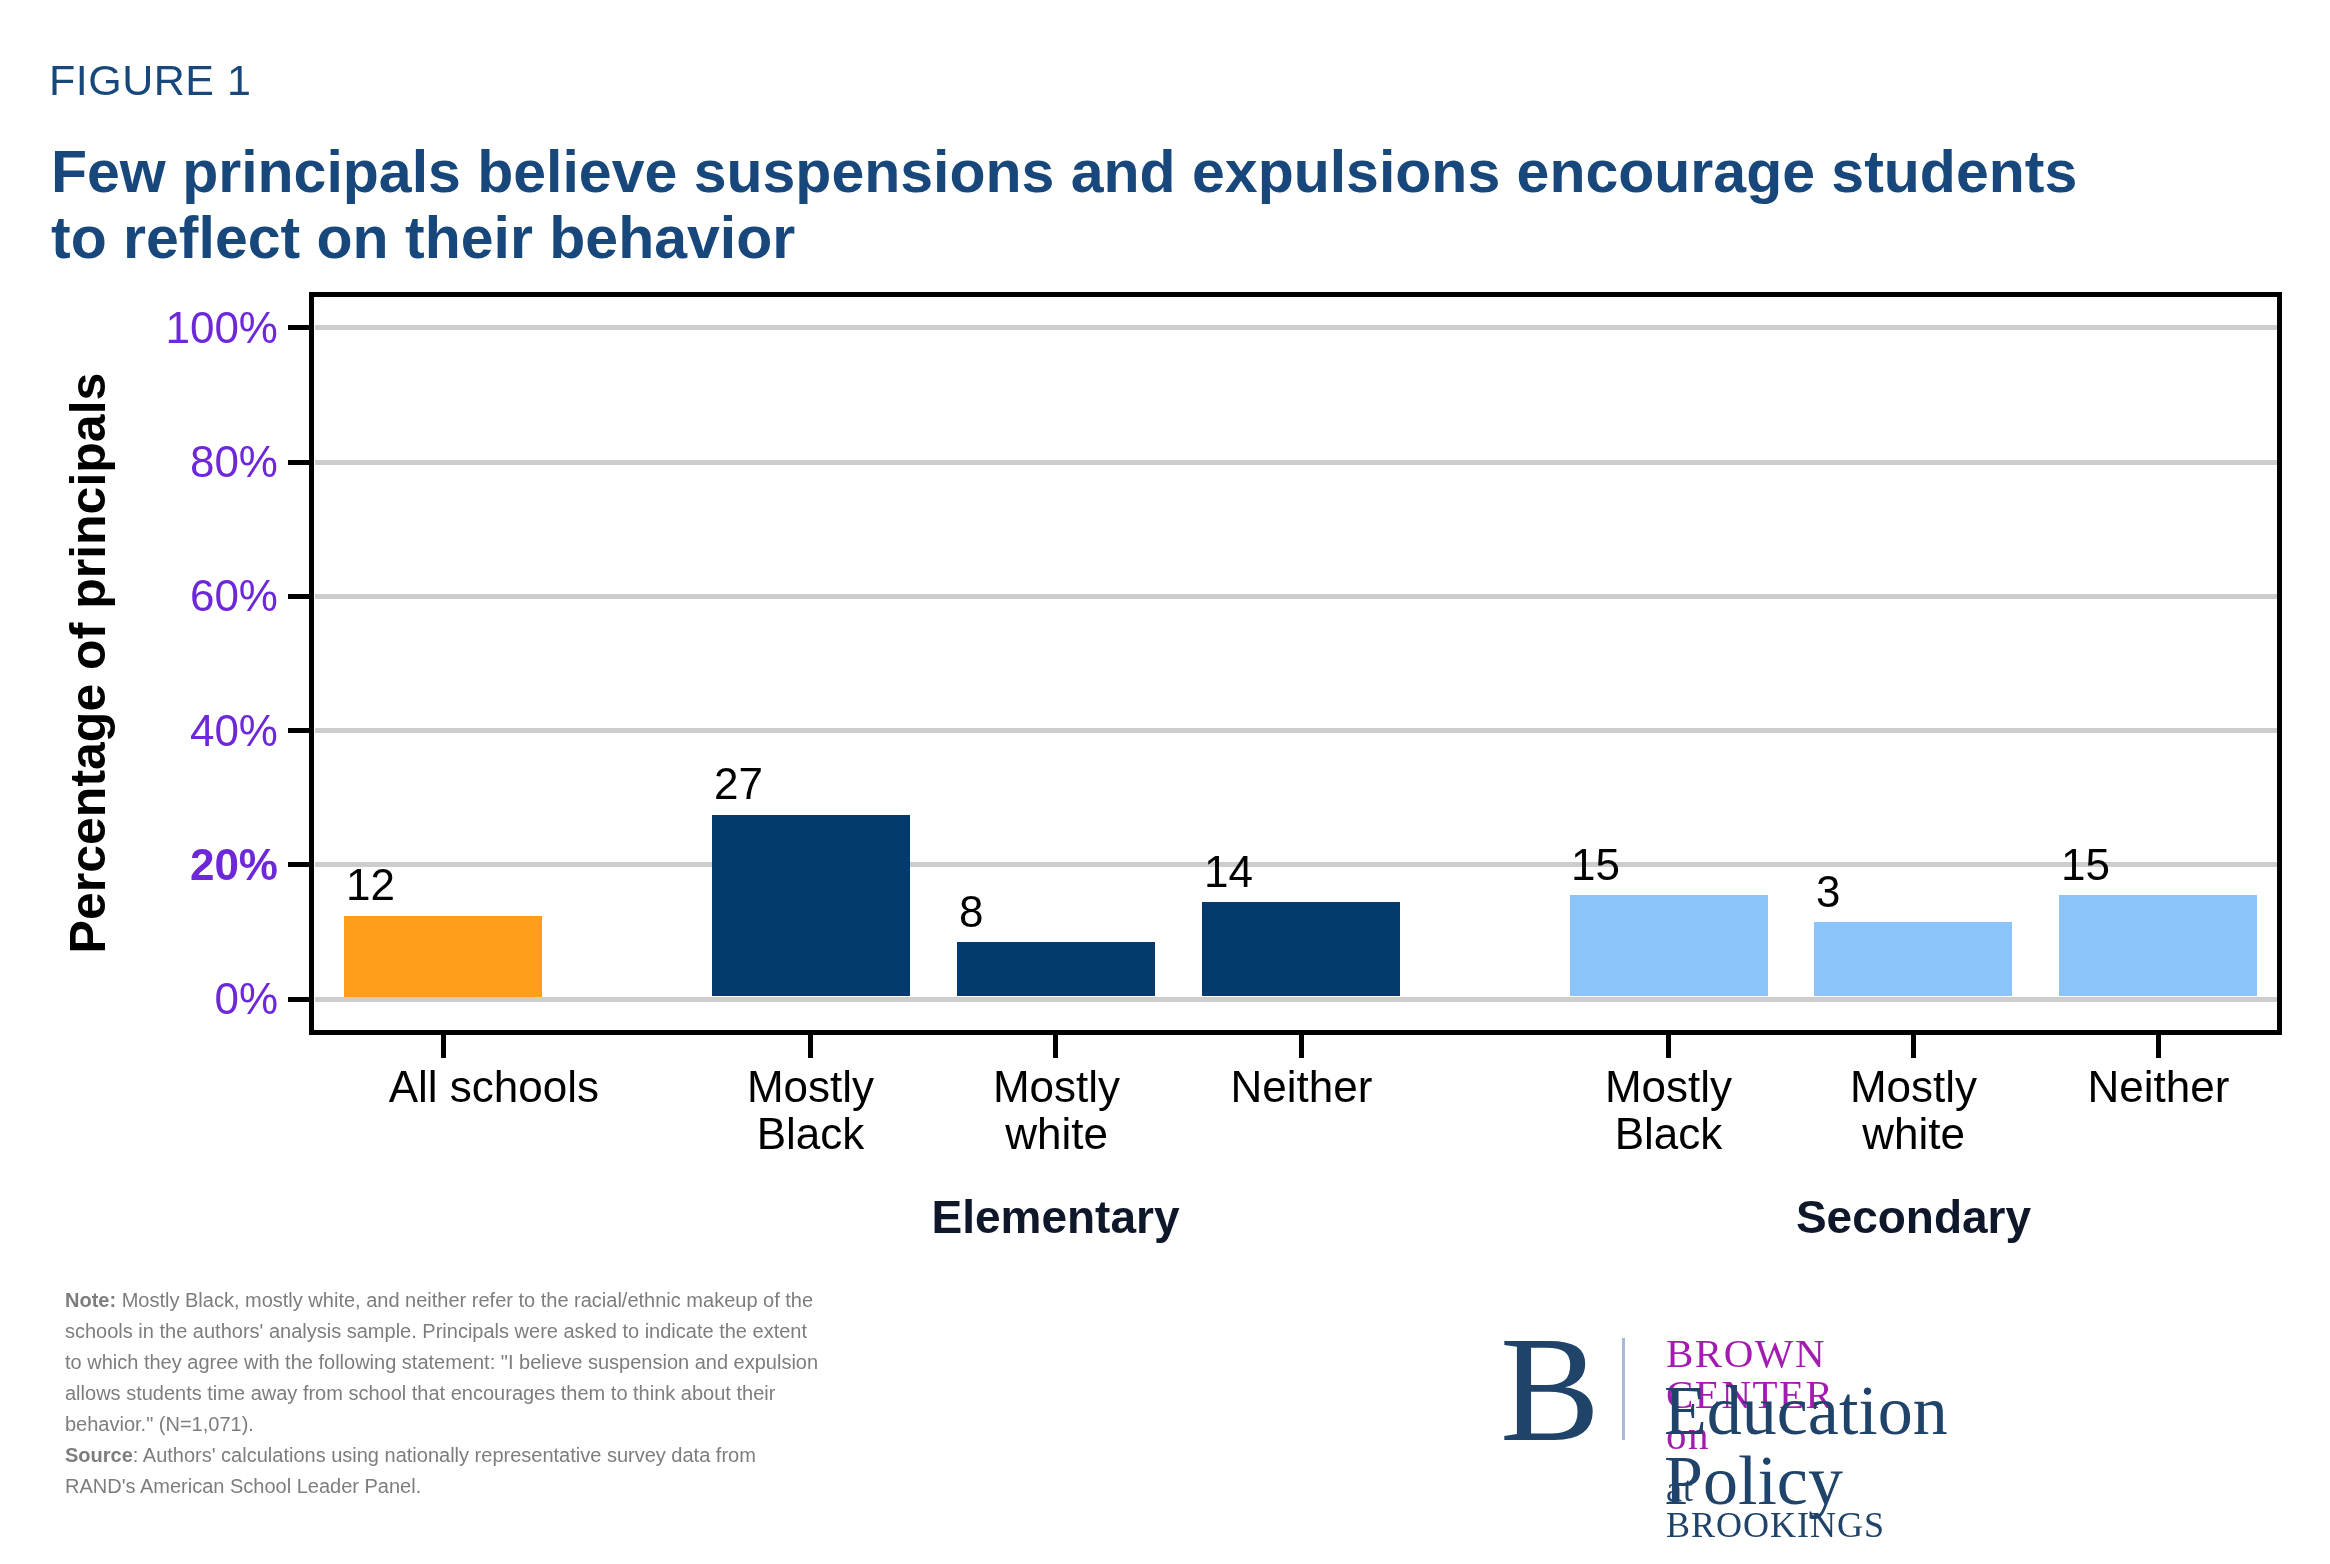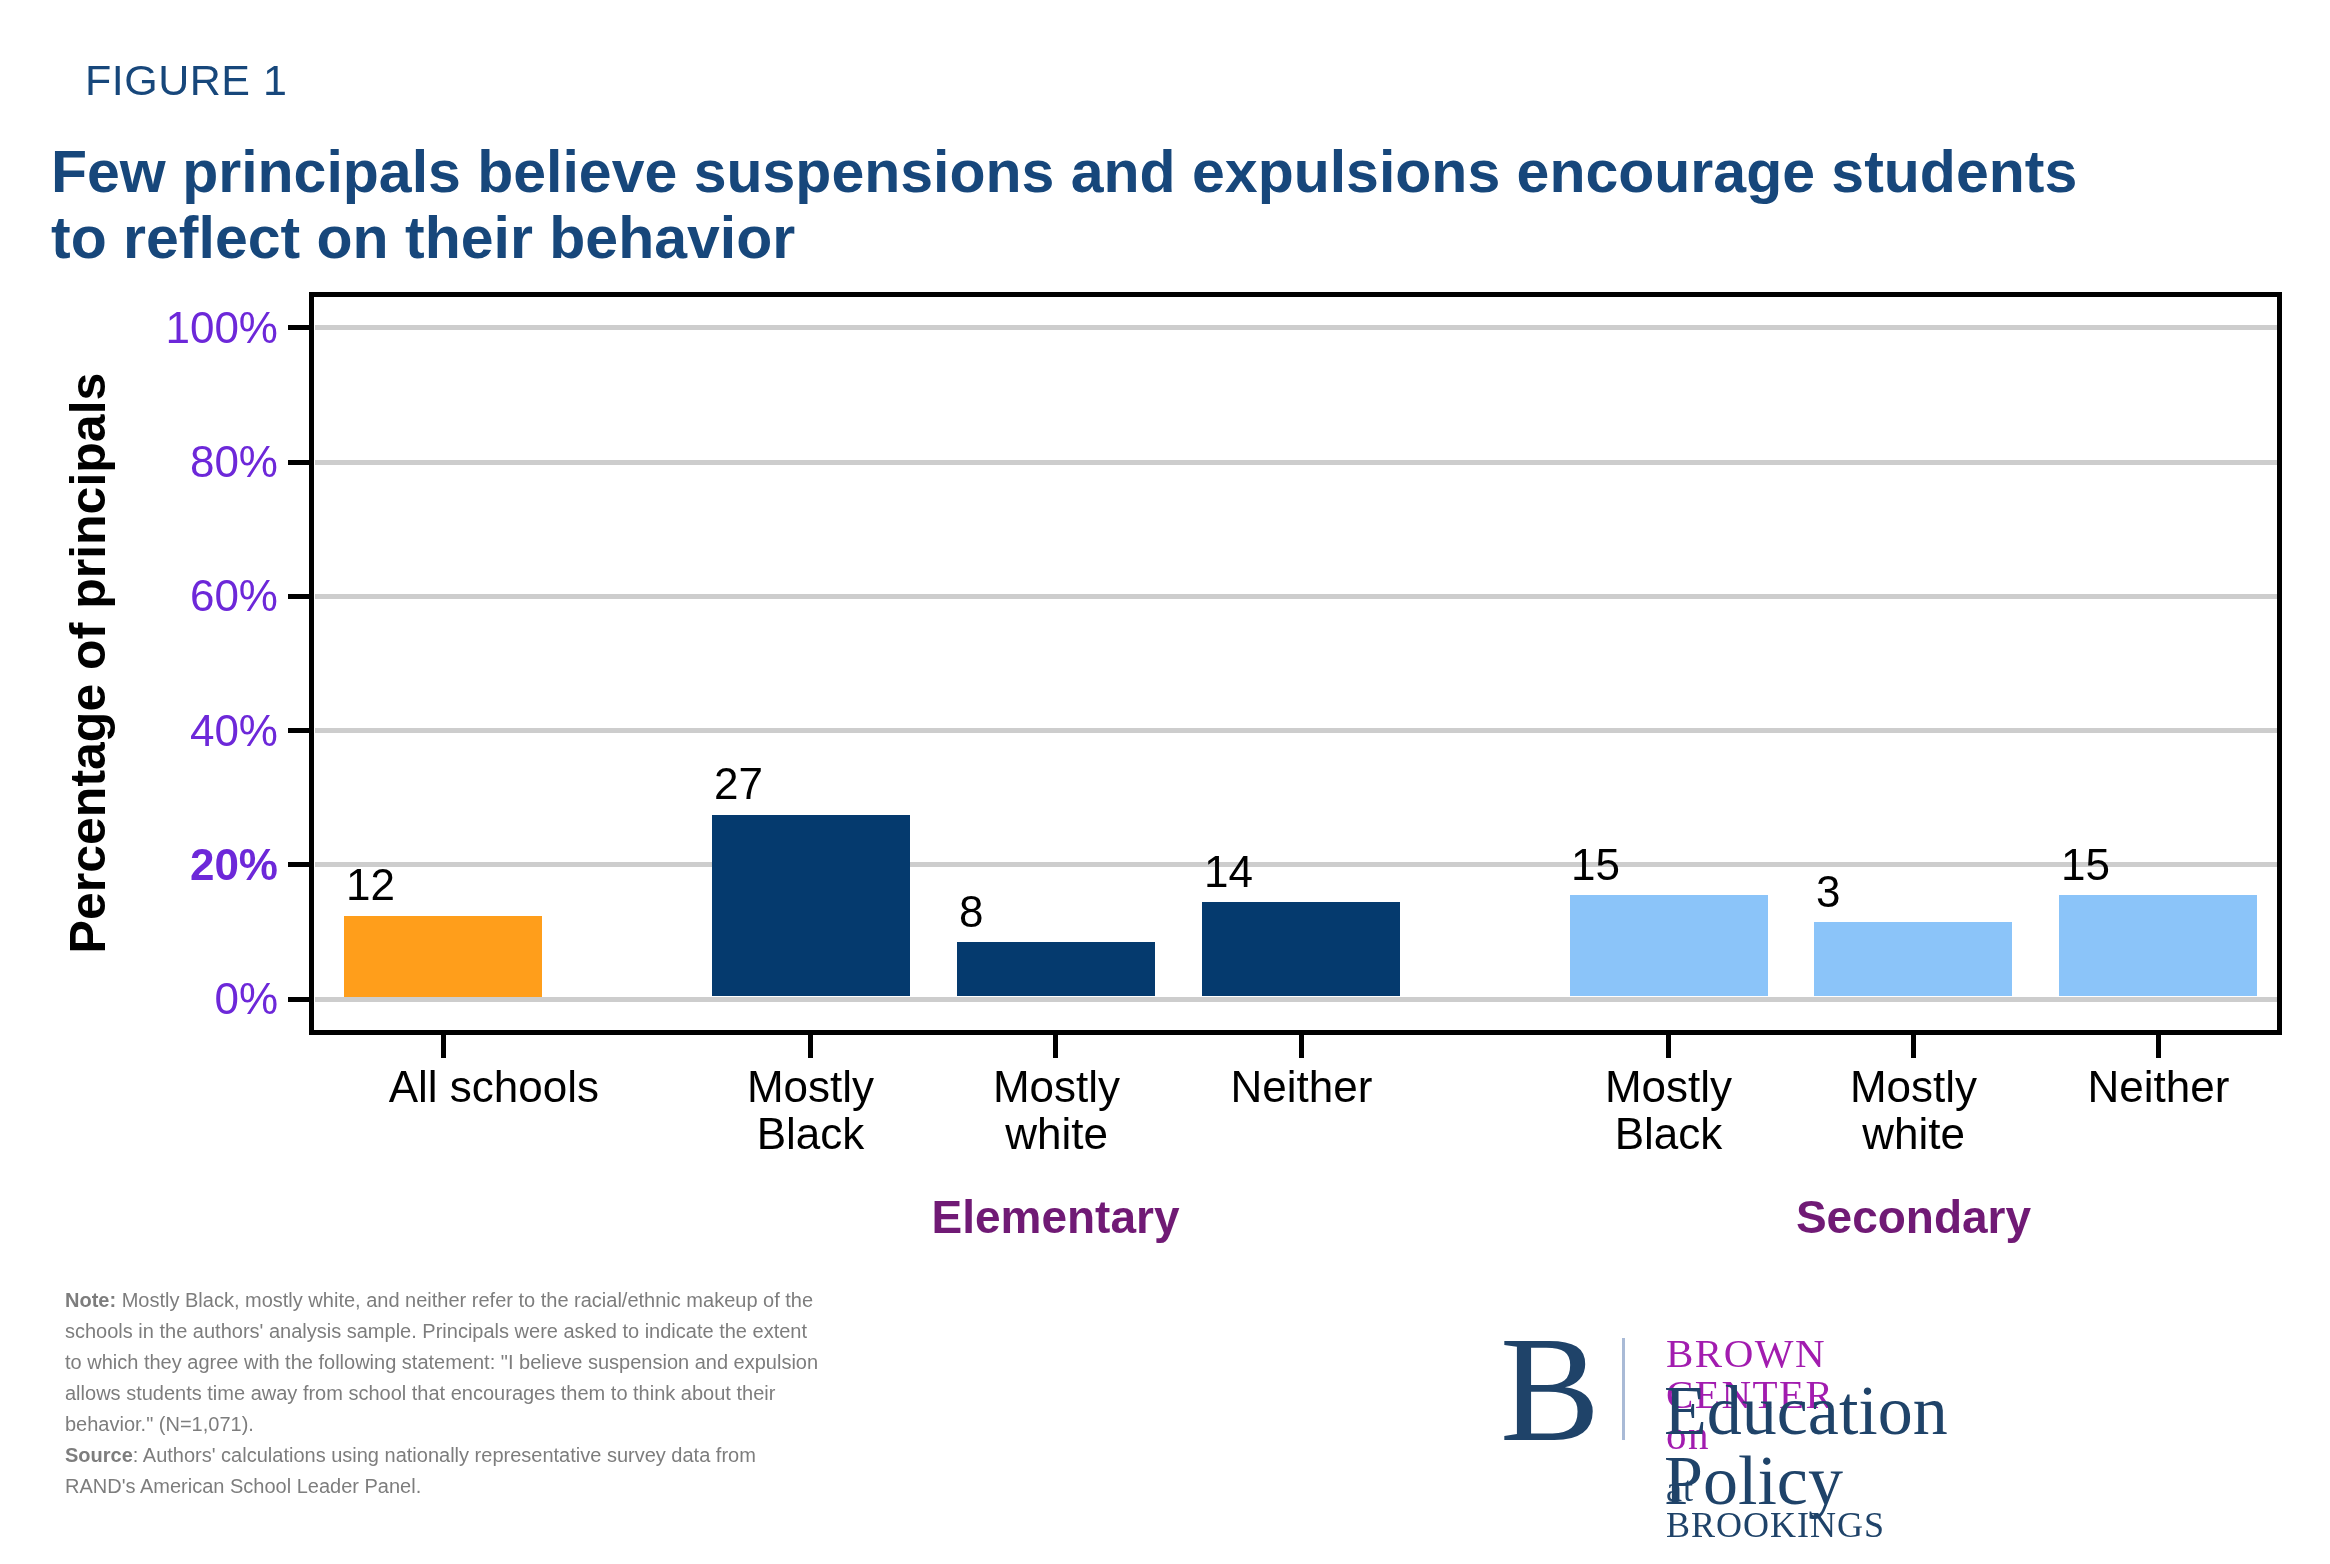--- a/index.html
+++ b/index.html
@@ -1,30 +1,30 @@
 <!DOCTYPE html>
 <html style="font-size:7.8px"><head>
 <meta charset="utf-8">
 <style>
   html,body{margin:0;padding:0;background:#ffffff;}
   .page{position:relative;width:2330px;height:1564px;background:#ffffff;overflow:hidden;
         font-family:"Liberation Sans","DejaVu Sans",sans-serif;}
-  .figure-label{position:absolute;left:49px;top:56px;font-size:43px;letter-spacing:0.5px;margin-left:36px;}
+  .figure-label{position:absolute;left:49px;top:56px;font-size:43px;letter-spacing:0.5px;}
   .title{position:absolute;left:47px;top:135px;width:2078px;margin:4px;
          font-size:59px;line-height:66px;font-weight:bold;}
   .chart{position:absolute;left:0;top:0;width:2330px;height:1564px;}
   .plot-frame{position:absolute;border:5.8px solid #000;background:transparent;box-sizing:border-box;}
   .gridline{position:absolute;height:5.3px;}
   .y-tick{position:absolute;width:21.4px;height:4.9px;background:#000;}
   .x-tick{position:absolute;width:4.9px;height:23px;background:#000;}
   .y-tick-label{position:absolute;width:243px;text-align:right;font-size:44px;line-height:44px;color:#6d28d9;}
   .bar{position:absolute;}
   .bar-value-label{position:absolute;width:194px;text-align:left;font-size:44px;line-height:44px;color:#000;}
   .x-cat-label{position:absolute;width:311px;text-align:center;font-size:44px;line-height:47px;color:#000;}
-  .group-label{position:absolute;width:437px;text-align:center;font-size:46px;font-weight:bold;color:#701a75;}
+  .group-label{position:absolute;width:437px;text-align:center;font-size:46px;font-weight:bold;color:#0f172a;}
   .y-axis-title{position:absolute;left:88px;top:663px;transform:translate(-50%,-50%) rotate(-90deg);
                 white-space:nowrap;font-size:50px;font-weight:bold;color:#000;}
   .note{position:absolute;left:65px;top:1285px;width:1311px;font-size:20px;line-height:31px;}
   .note b{font-weight:bold;}
   .logo{position:absolute;left:0;top:0;}
   .logo-b{position:absolute;left:1500px;top:1314px;font-family:"Liberation Serif","DejaVu Serif",serif;
           font-size:150px;line-height:150px;}
   .logo-divider{position:absolute;left:1622px;top:1338px;width:3.4px;height:102px;}
   .logo-line1{position:absolute;left:1666px;top:1333px;font-family:"Liberation Serif","DejaVu Serif",serif;
               font-size:41px;line-height:41px;letter-spacing:1.5px;}

